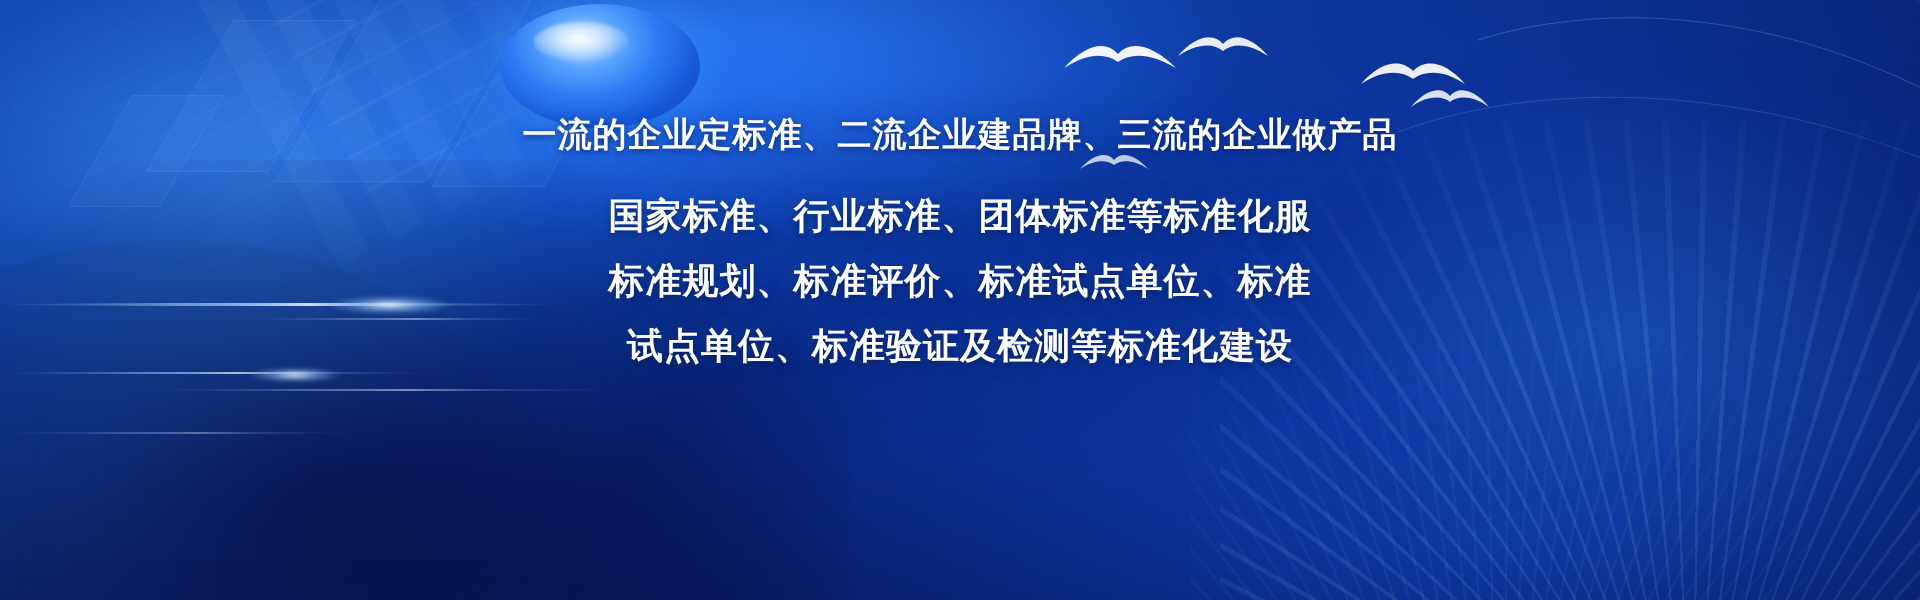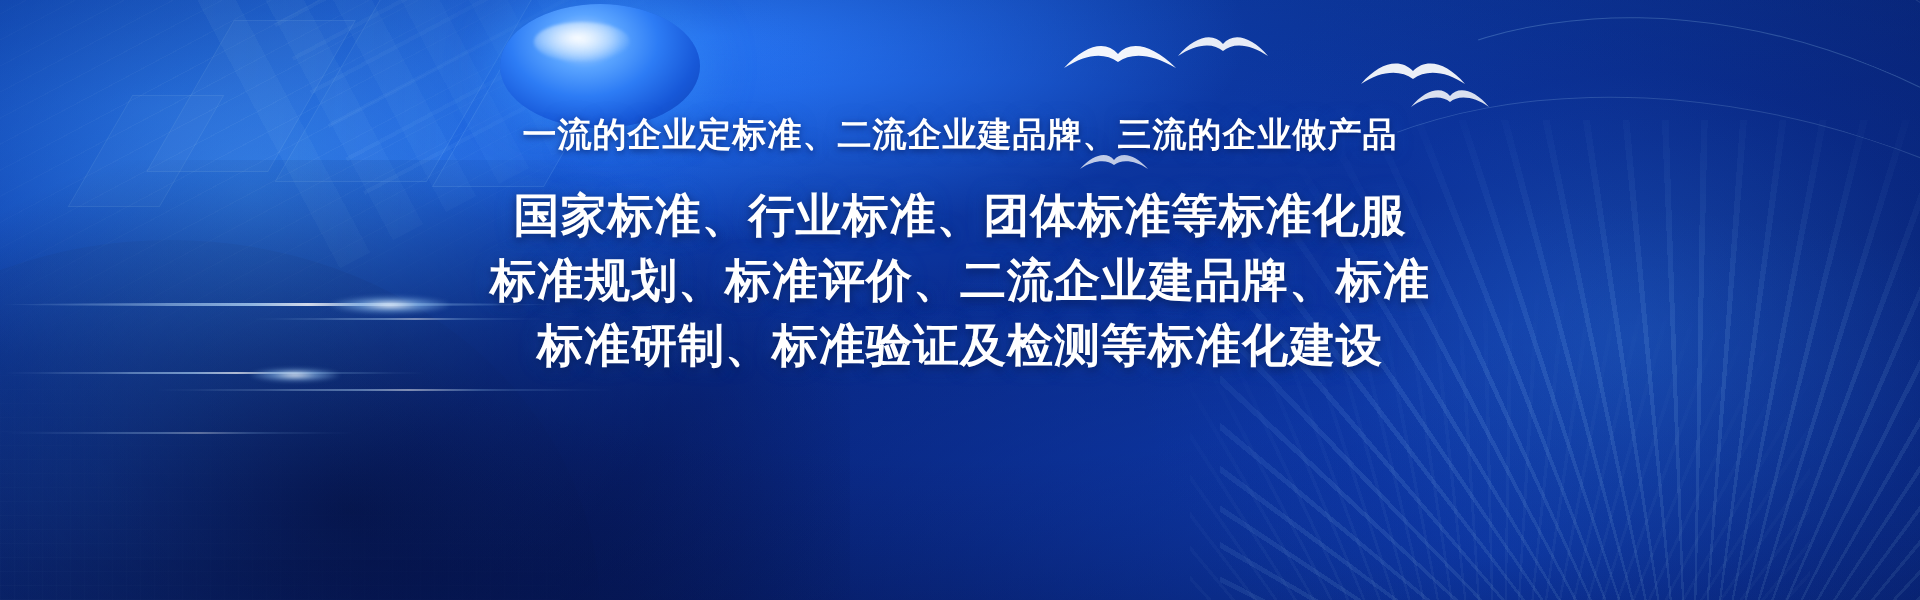--- a/index.html
+++ b/index.html
@@ -234,21 +234,21 @@
     letter-spacing: 1px;
     text-shadow: 0 2px 6px rgba(0,20,80,0.65), 0 0 16px rgba(30,90,200,0.55);
     white-space: nowrap;
   }
   .body-block {
     margin-top: 28px;
     width: 1040px;
     text-align: center;
   }
   .body-line {
-    font-size: 46px;
+    font-size: 36px;
     line-height: 65px;
     font-weight: 700;
     color: #ffffff;
     letter-spacing: 1px;
     text-shadow: 0 3px 10px rgba(0,18,70,0.75), 0 0 20px rgba(40,110,220,0.45);
     white-space: nowrap;
   }
 </style>
 </head>
 <body>
@@ -314,18 +314,18 @@
   <div class="bird" style="left:1078px; top:150px;">
     <svg width="72" height="26" viewBox="0 0 72 26">
       <path d="M2 19 C 15 4, 29 1, 36 10 C 43 1, 57 4, 70 19 C 57 10, 43 9, 36 15 C 29 9, 15 10, 2 19 Z" fill="#ffffff" opacity="0.75"></path>
     </svg>
   </div>
 
   <div class="text-layer">
     <div class="headline">一流的企业定标准、二流企业建品牌、三流的企业做产品</div>
     <div class="body-block">
       <div class="body-line">国家标准、行业标准、团体标准等标准化服</div>
-      <div class="body-line">标准规划、标准评价、二流企业建品牌、标准</div>
-      <div class="body-line">标准研制、标准验证及检测等标准化建设</div>
+      <div class="body-line">标准规划、标准评价、标准试点单位、标准</div>
+      <div class="body-line">试点单位、标准验证及检测等标准化建设</div>
     </div>
   </div>
 
 </div>
 
 </body></html>

